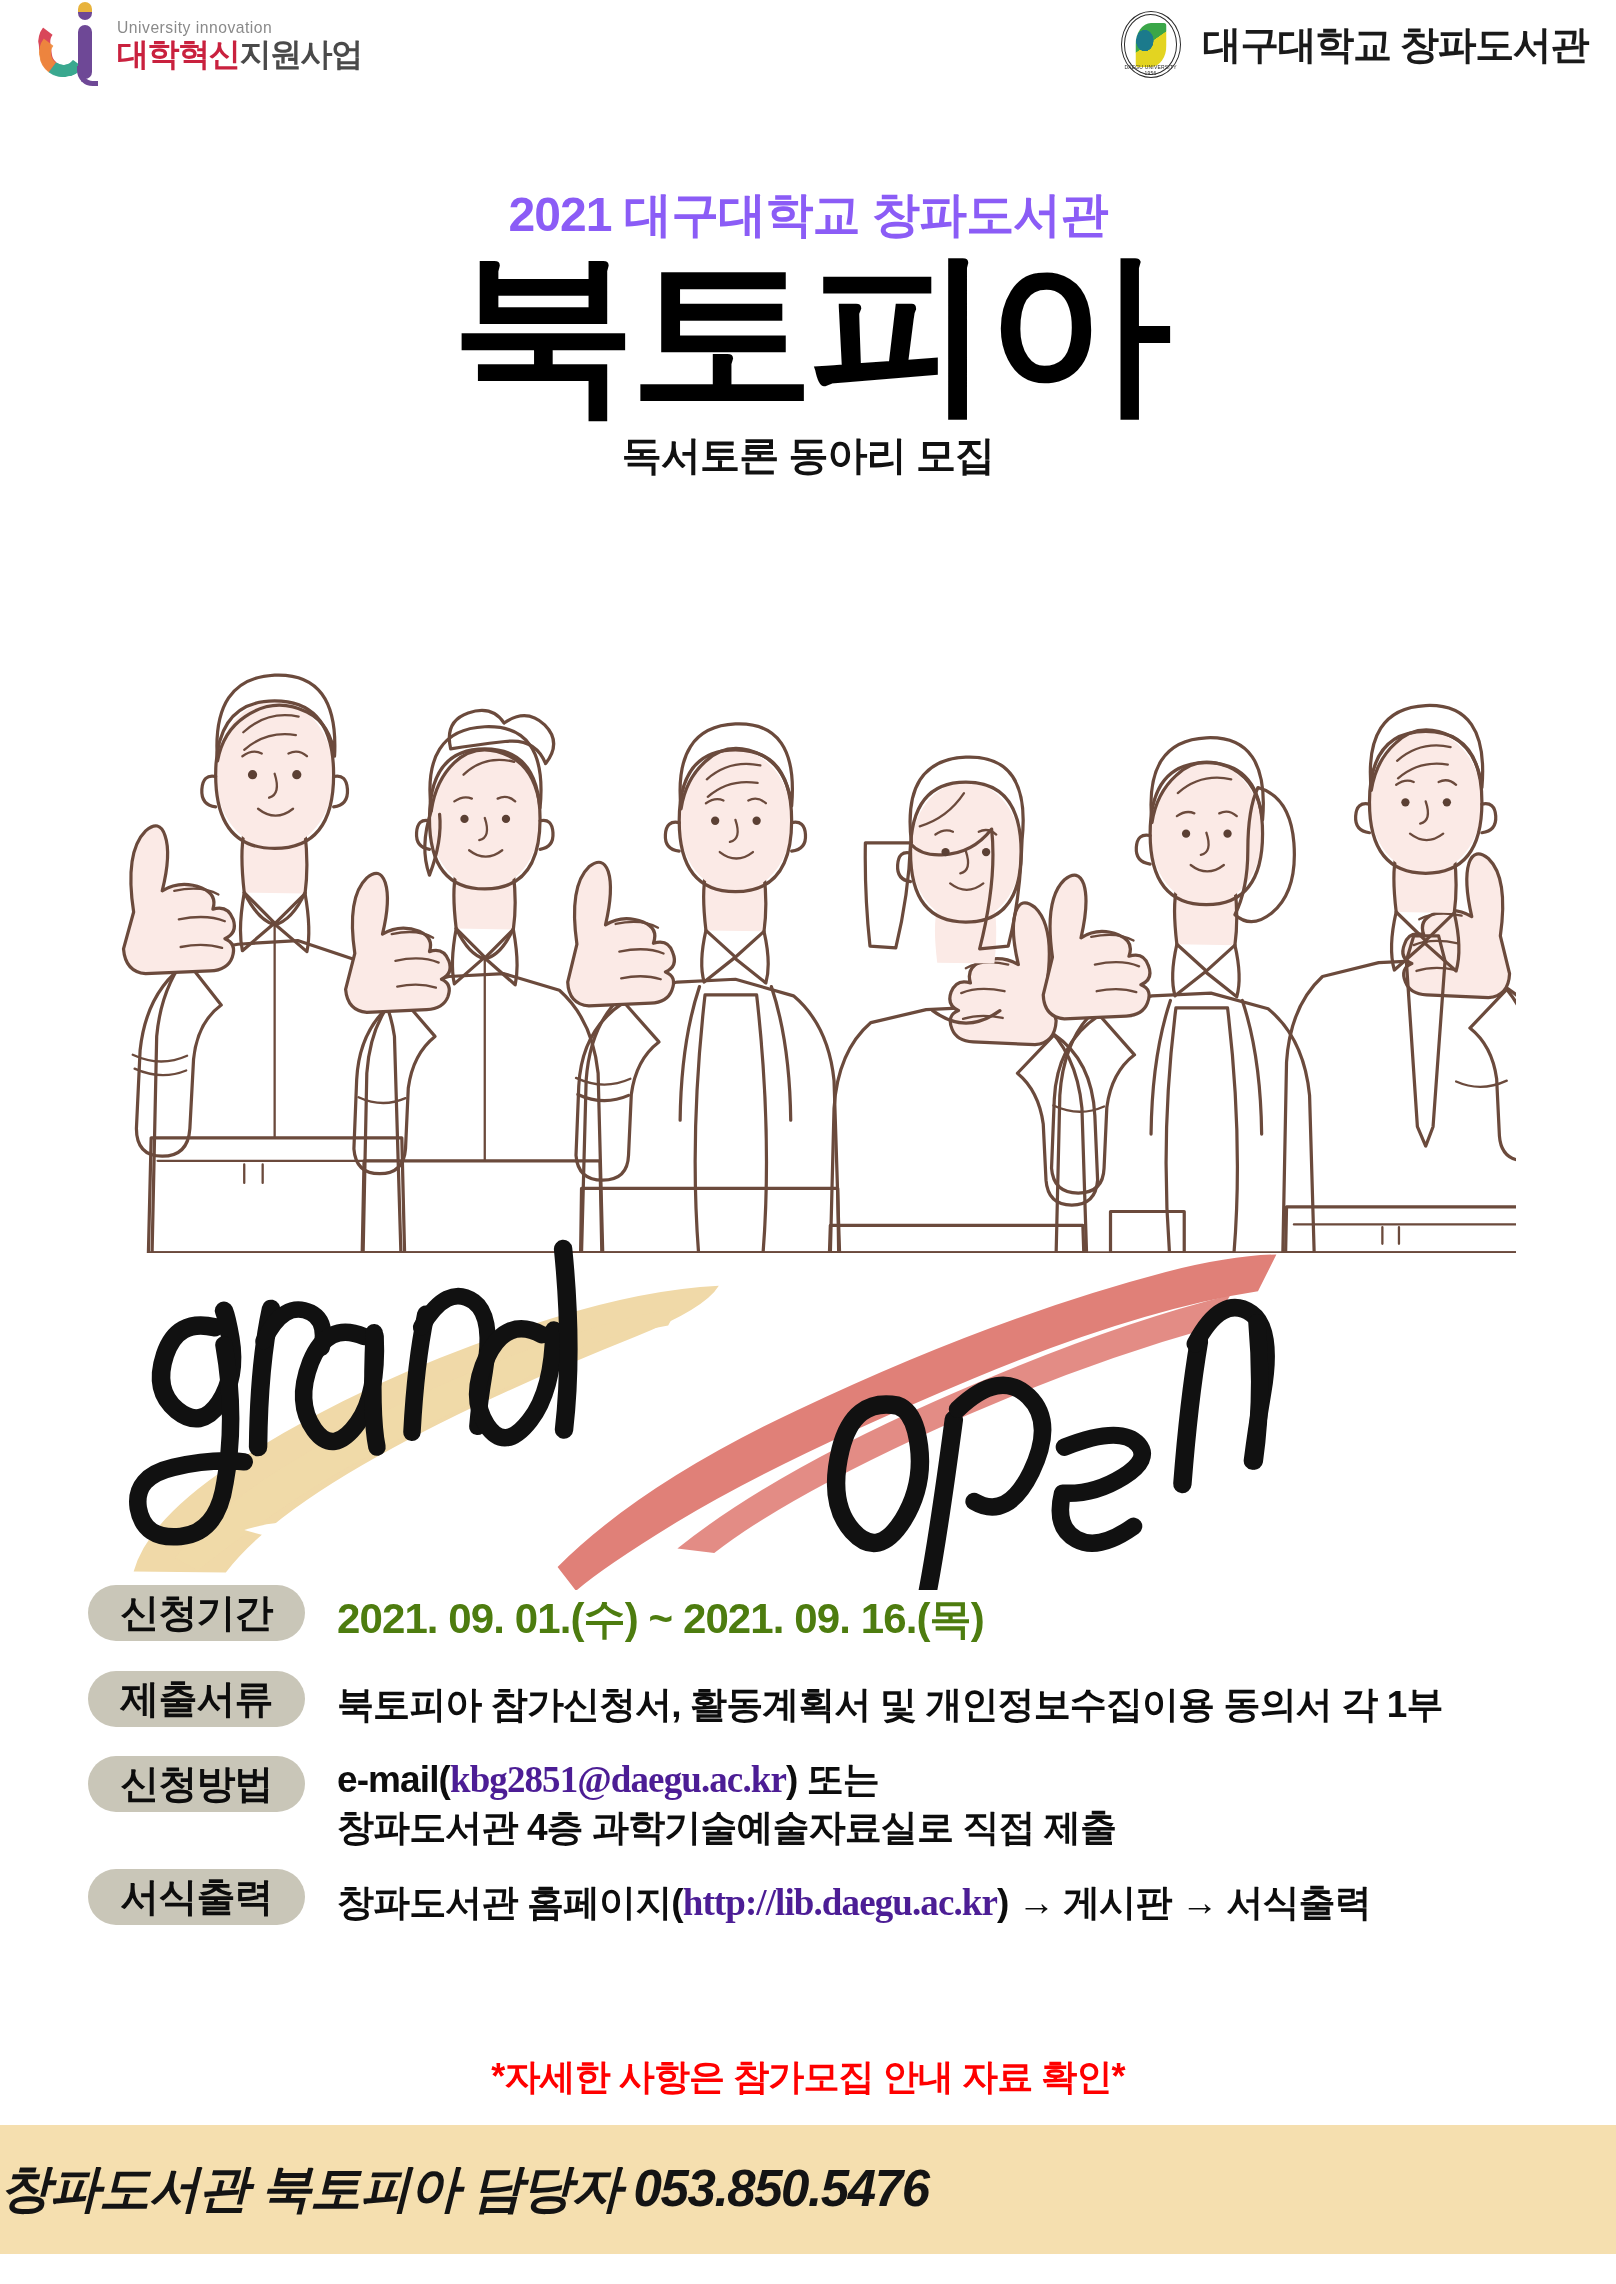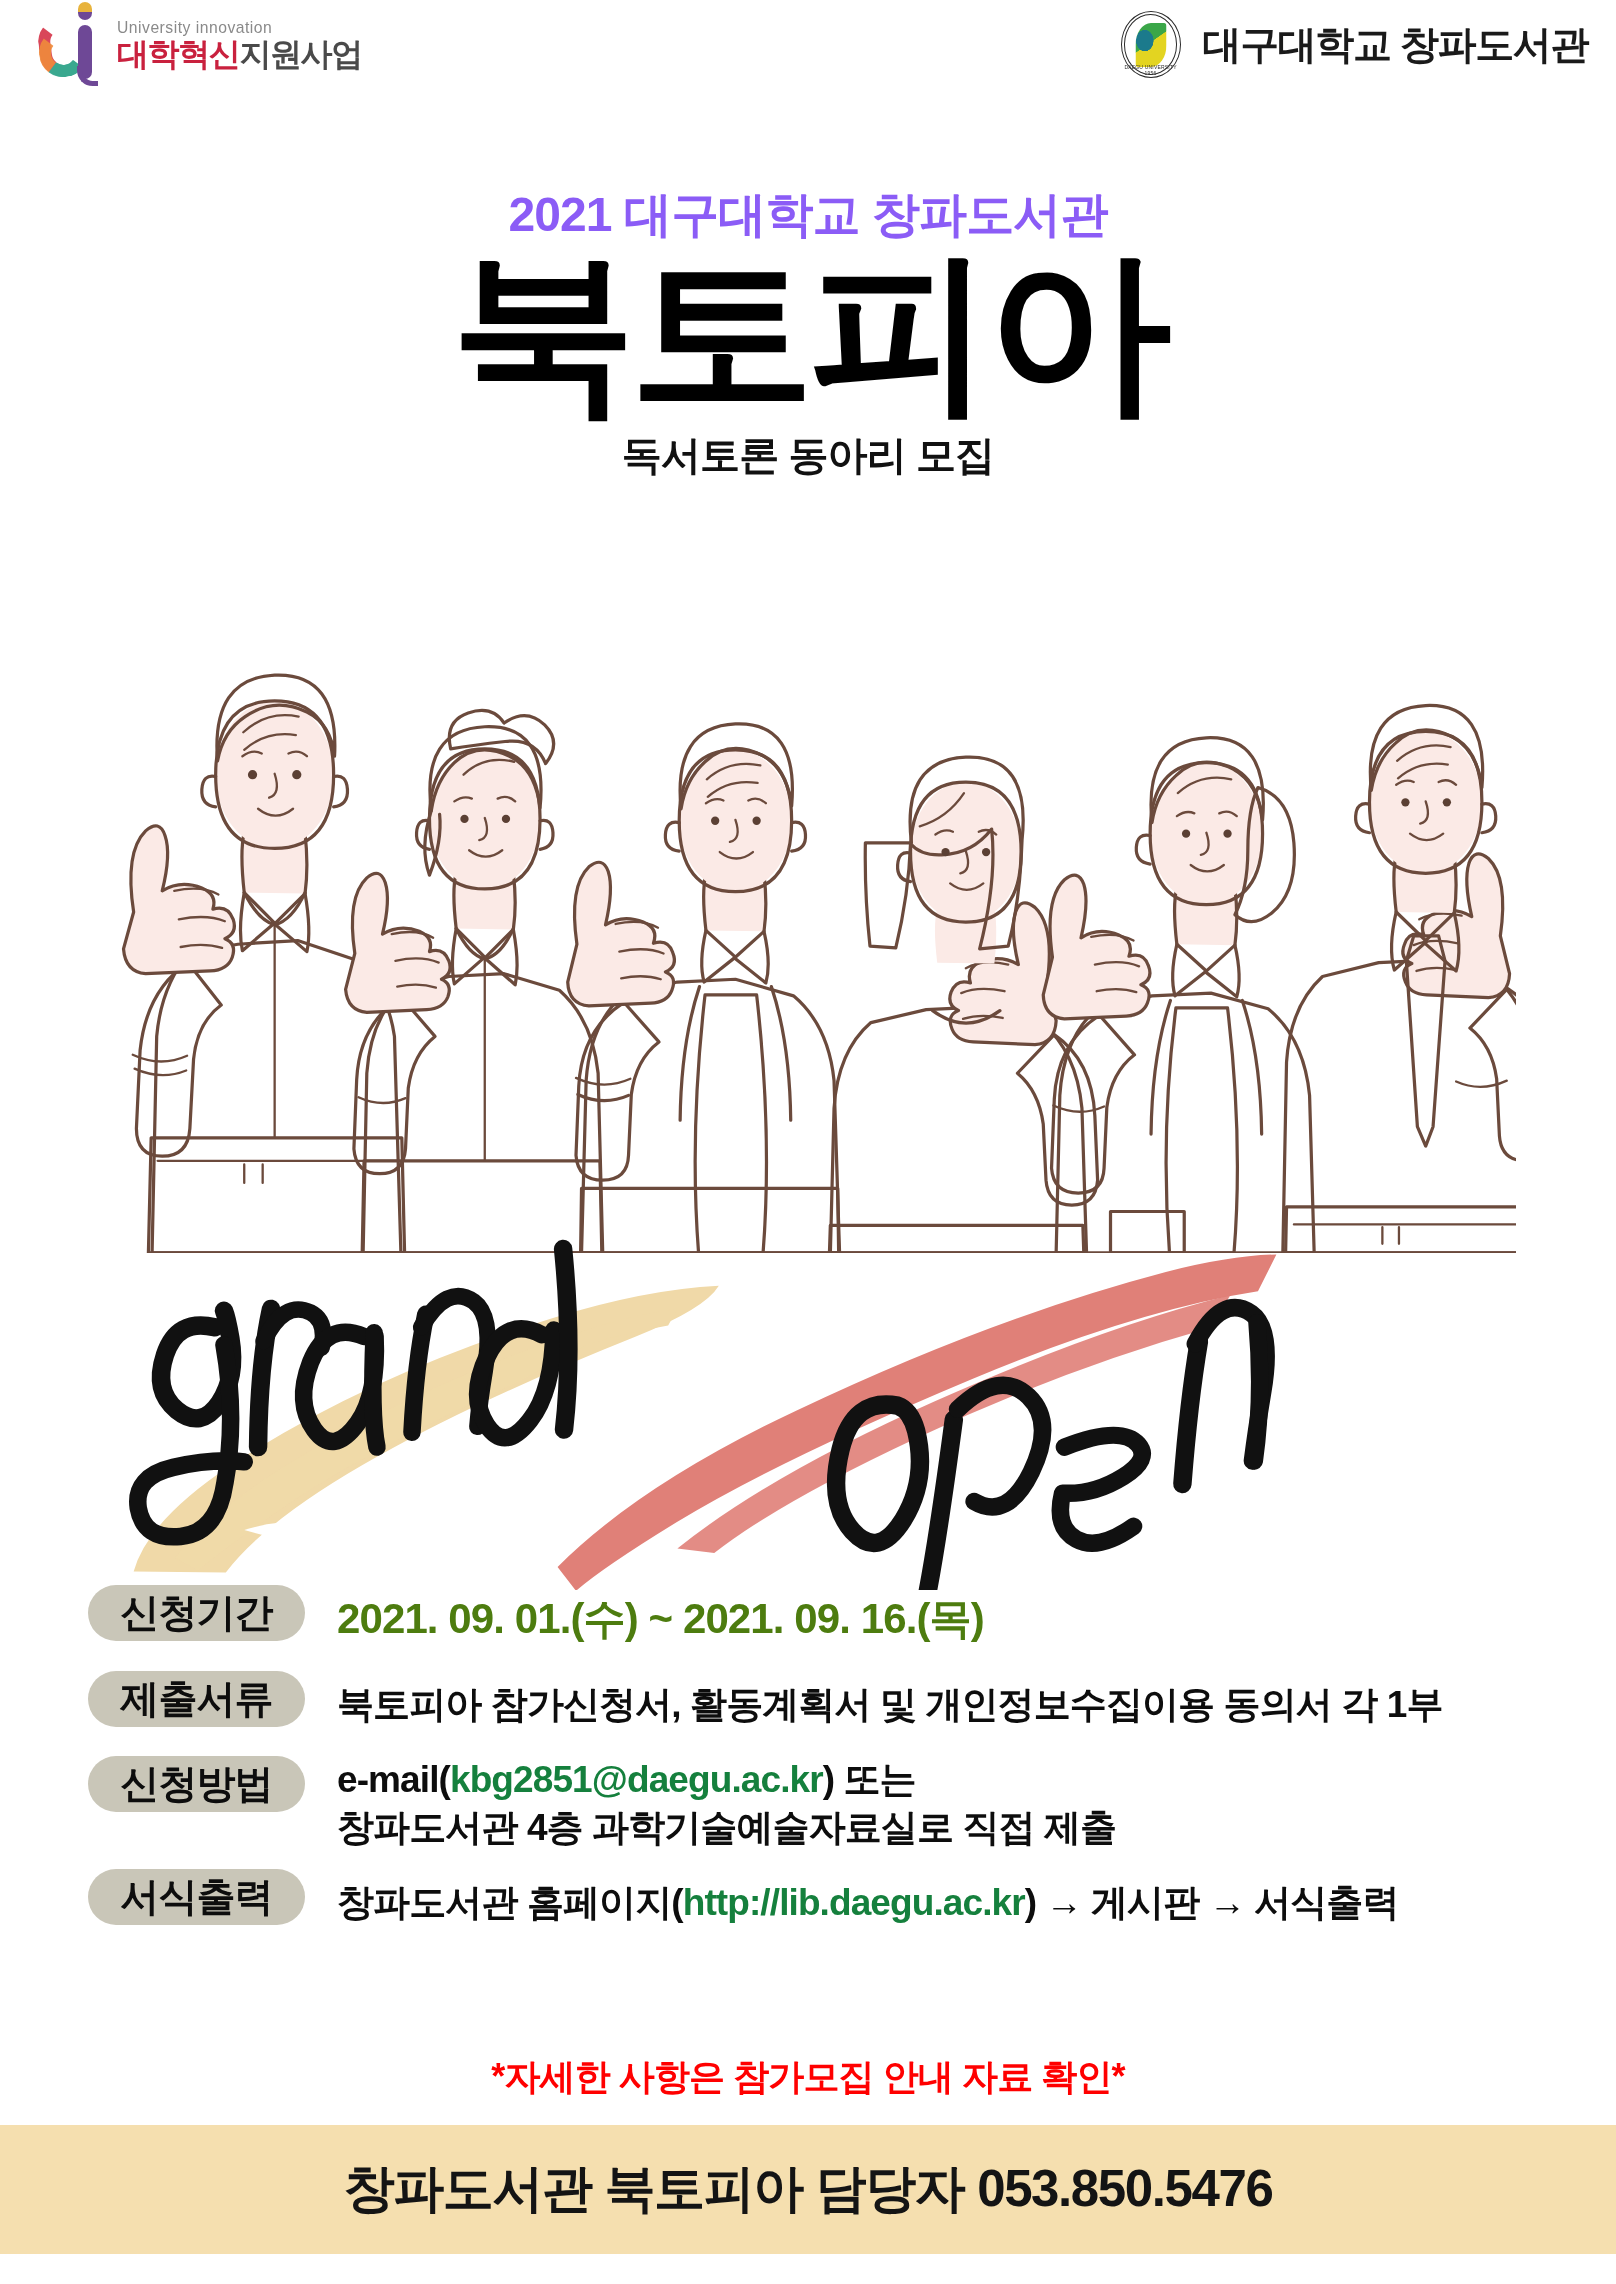--- a/index.html
+++ b/index.html
@@ -236,21 +236,21 @@
     display: flex;
     flex-direction: column;
     justify-content: center;
     min-height: 69px;
   }
   .info-text.date {
     color: #4d7c0f;
     font-size: 42px;
     font-weight: 700;
   }
-  .link-blue { color: #15803d; }
+  .link-blue { color: #4c1d95; font-family: Liberation Serif, serif; }
   .arrow { font-weight: 700; }
 
   .note {
     position: absolute;
     top: 2053px;
     left: 0; right: 0;
     text-align: center;
     font-size: 36px;
     font-weight: 800;
     letter-spacing: -0.9px;
@@ -259,21 +259,21 @@
 
   
   .footer {
     position: absolute;
     left: 0; right: 0;
     top: 2125px;
     height: 129px;
     background: #f5dfaf;
     display: flex;
     align-items: center;
-    justify-content: center;
+    font-style: italic;
   }
   .footer-text {
     font-size: 51px;
     font-weight: 800;
     letter-spacing: -1.4px;
     color: #141414;
   }
 </style>
 </head>
 <body>

